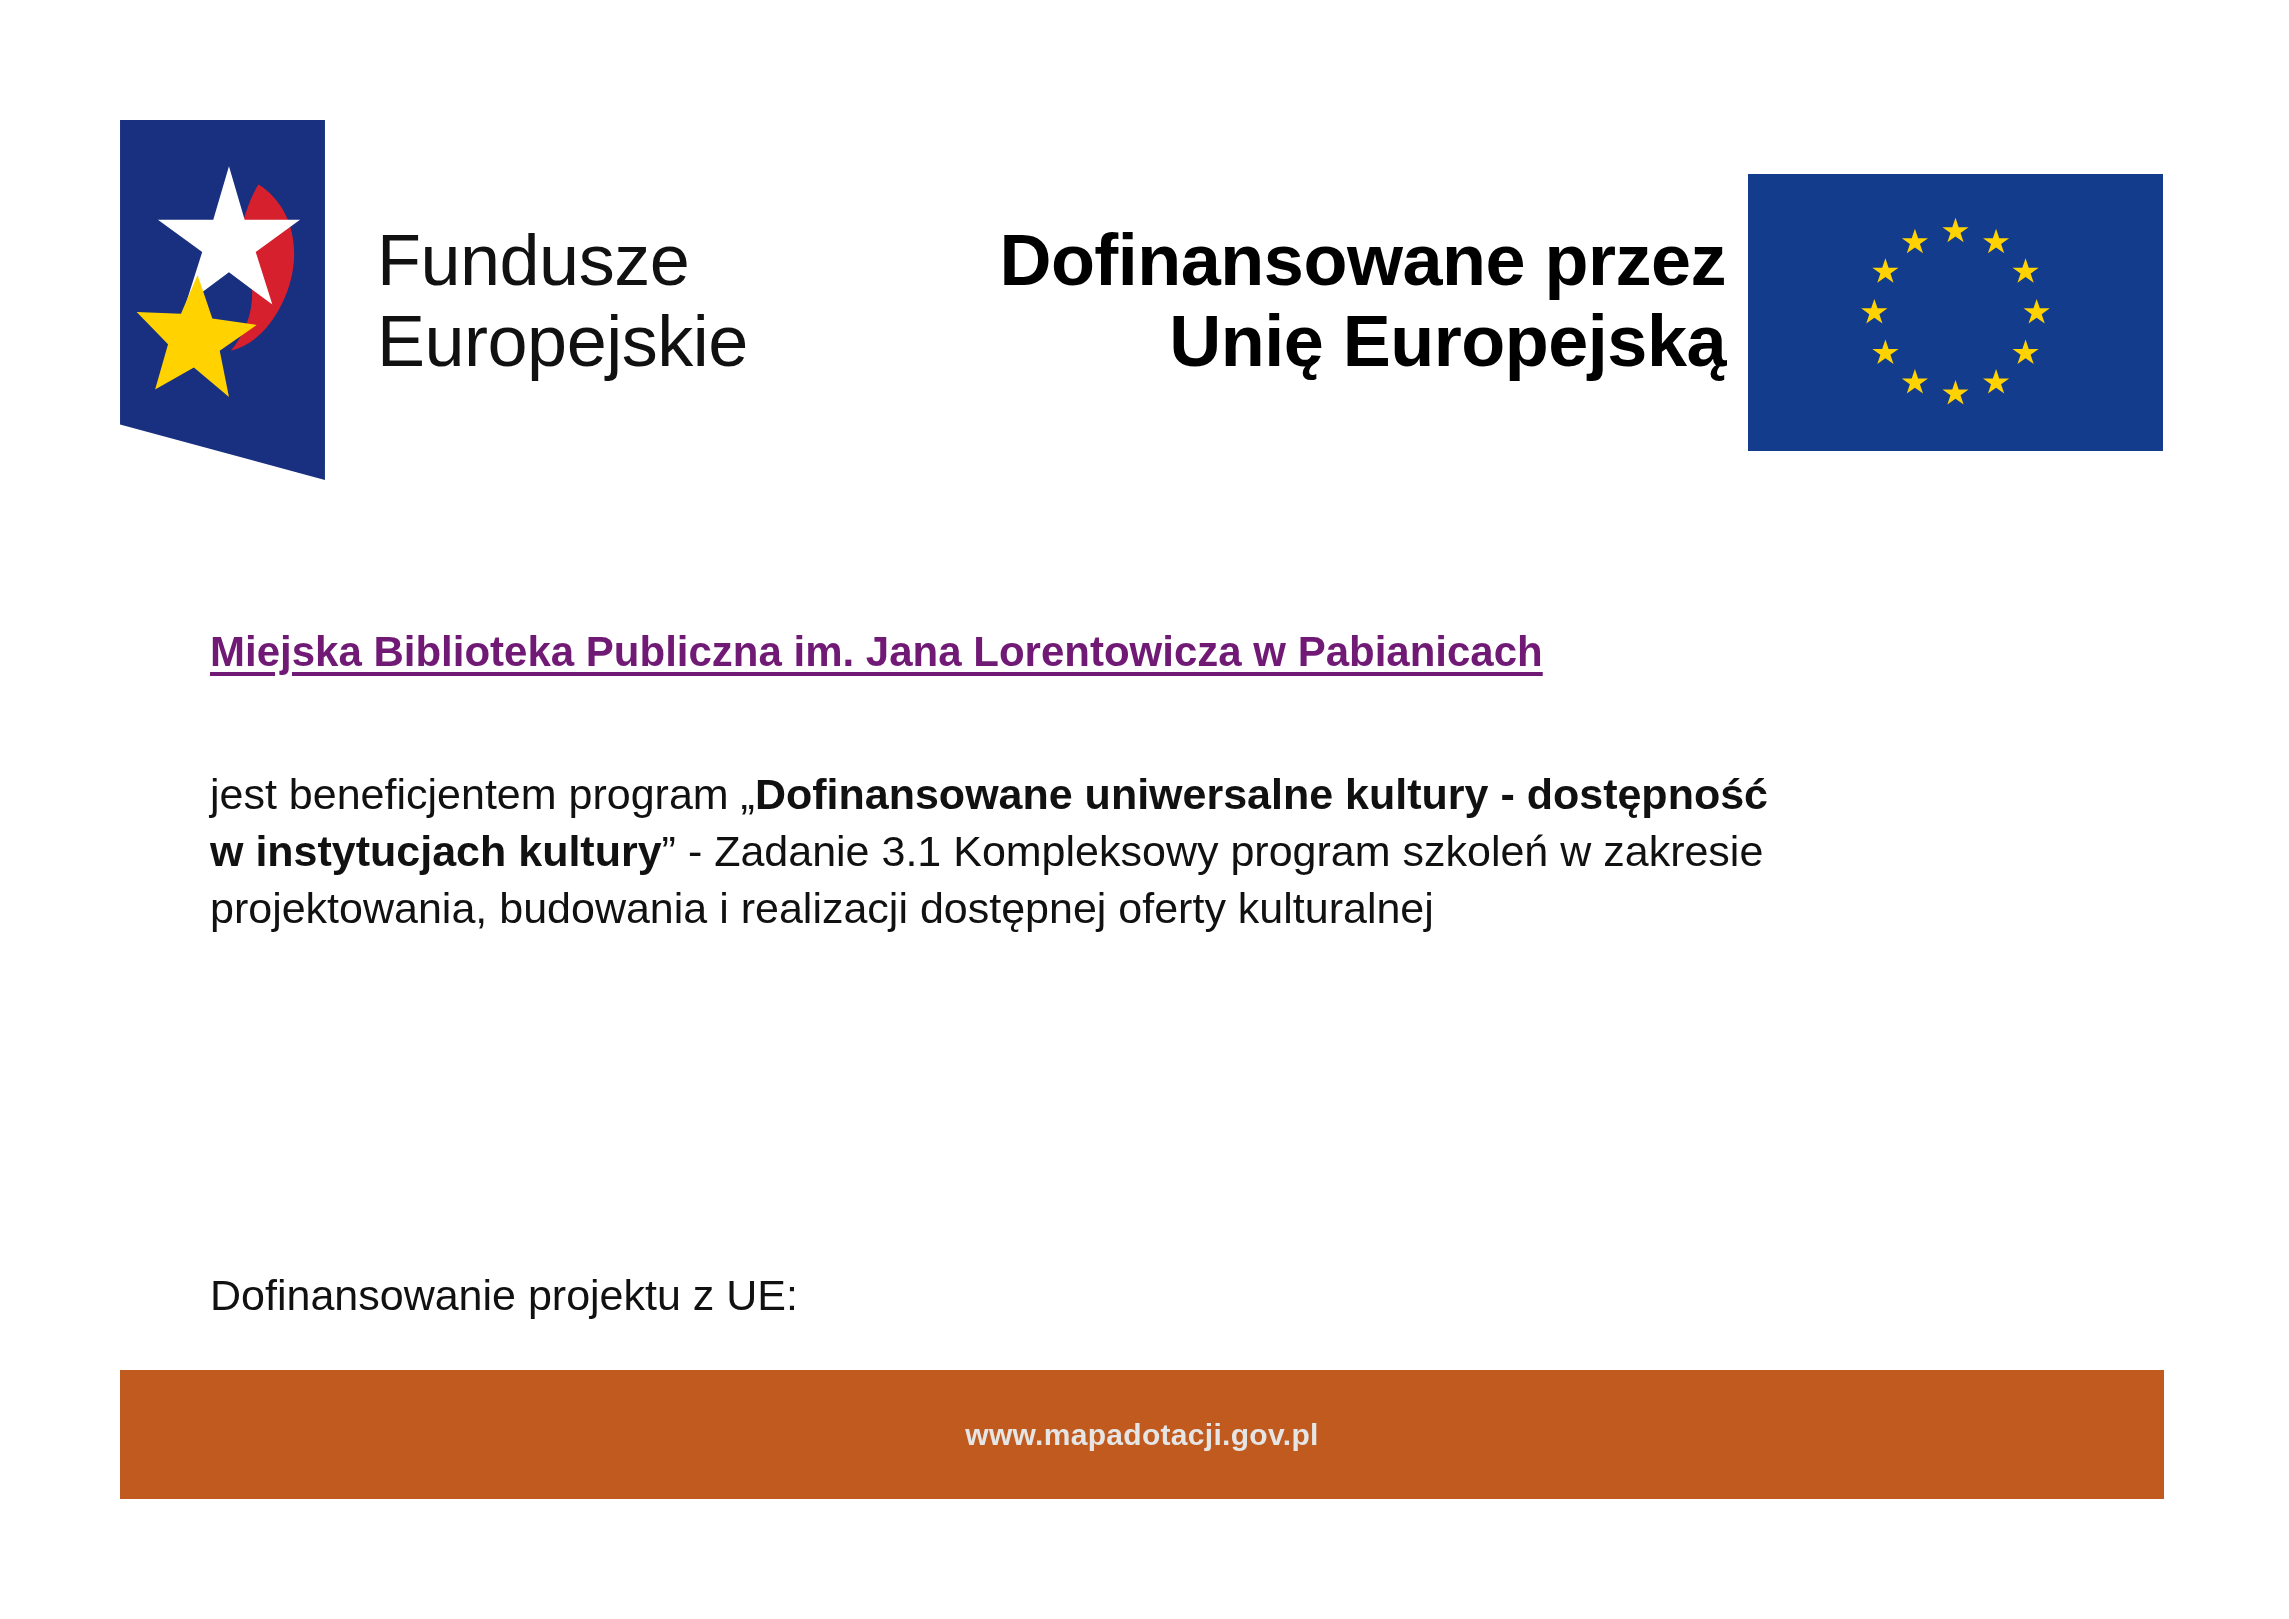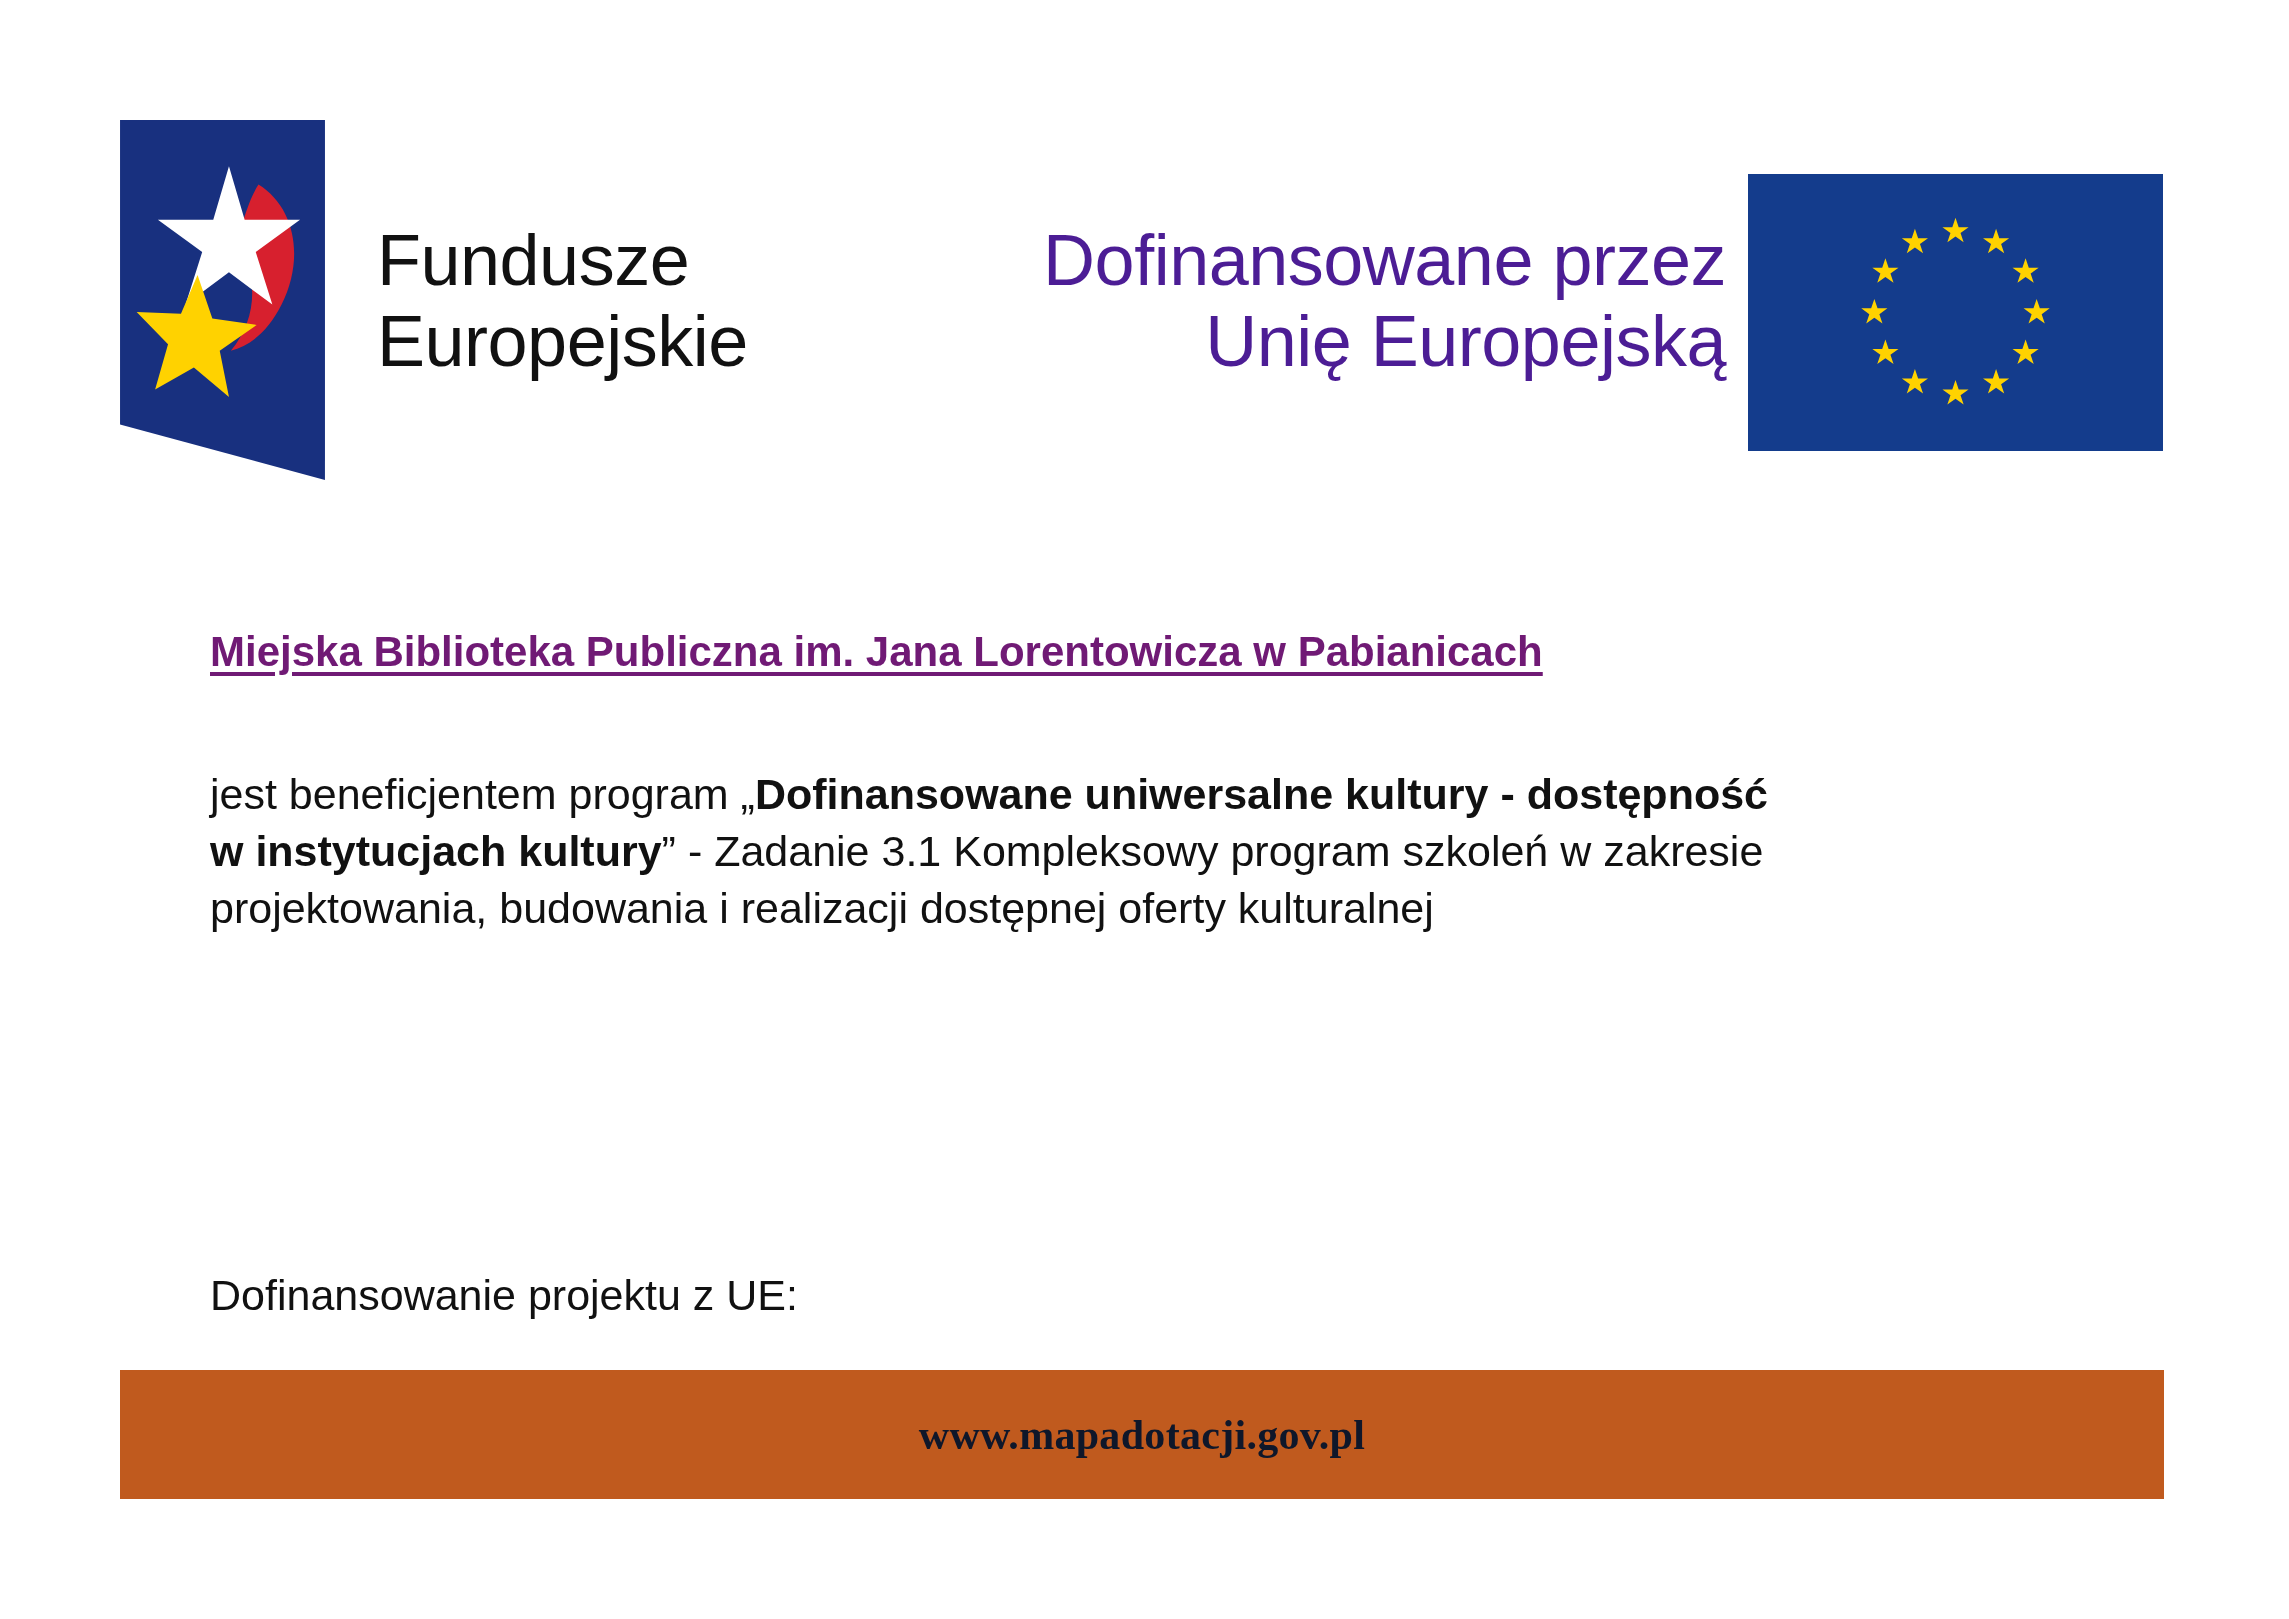--- a/index.html
+++ b/index.html
@@ -48,23 +48,23 @@
   }
 
   .eu-text {
     position: absolute;
     left: 895px;
     top: 220px;
     width: 831px;
     text-align: right;
     font-size: 72px;
     line-height: 1.12;
-    font-weight: 400;
+    font-weight: 700;
     letter-spacing: -0.5px;
-    color: #4c1d95;
+    color: #000000;
     white-space: pre-line;
   }
 
   .eu-flag {
     position: absolute;
     left: 1748px;
     top: 174px;
     width: 415px;
     height: 277px;
     background: #143C8C;
@@ -111,25 +111,24 @@
     left: 120px;
     top: 1370px;
     width: 2044px;
     height: 129px;
     background: #C05A1E;
     display: flex;
     align-items: center;
     justify-content: center;
   }
   .url-bar .url-text {
-    color: #0f172a;
-    font-size: 42px;
+    color: #e5e5e5;
+    font-size: 30px;
     font-weight: bold;
     letter-spacing: 0.3px;
-    font-family: Liberation Serif, serif;
   }
 </style>
 </head>
 <body>
 
 <div class="header">
 
   <div class="fe-logo">
     <svg width="205" height="360" viewBox="0 0 222 390" xmlns="http://www.w3.org/2000/svg">
       <polygon points="0,0 222,0 222,390 0,330" fill="#18307F"></polygon>

